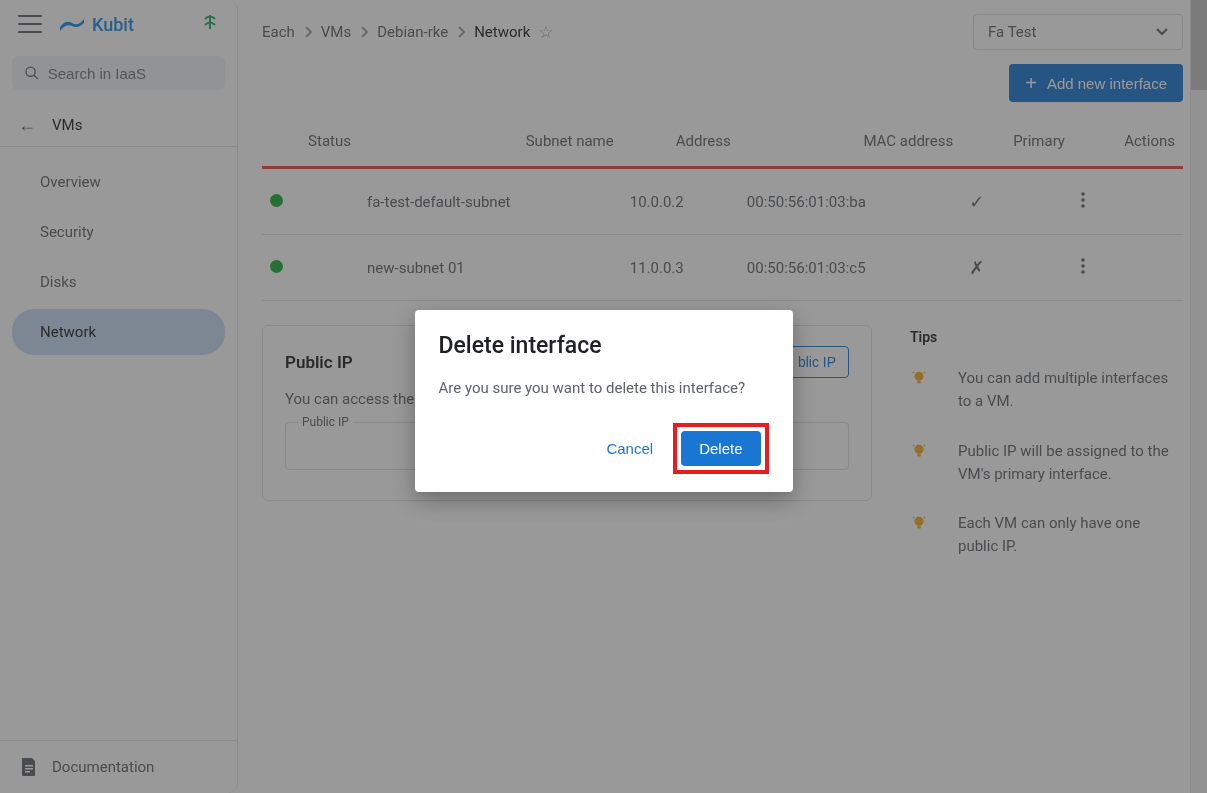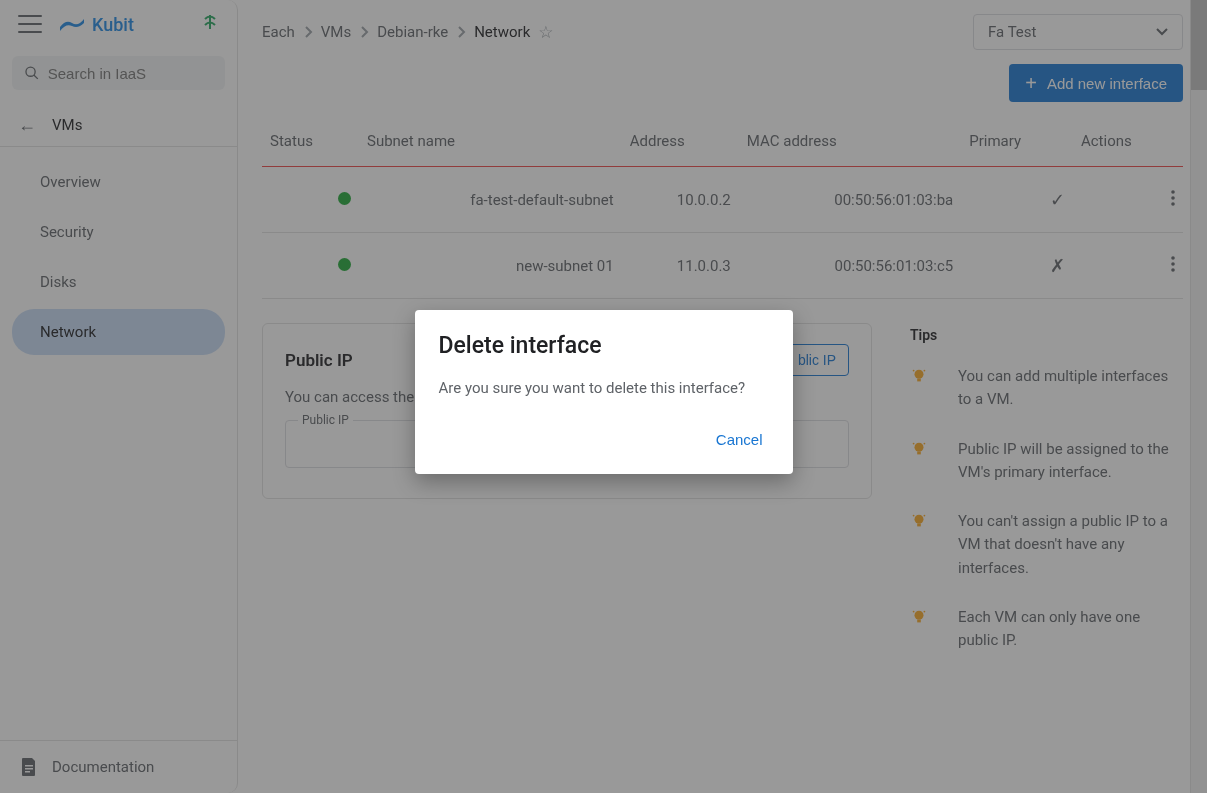--- a/index.html
+++ b/index.html
@@ -216,28 +216,28 @@
     }
     .content-wrap {
       padding: 0 24px;
     }
     .table {
       width: 100%;
       border-collapse: collapse;
       font-size: 15px;
     }
     .table th {
-      text-align: left;
+      text-align: right;
       color: #5f6368;
       font-weight: 400;
       padding: 16px 8px;
-      border-bottom: 1px solid #ef4444;
+      border-bottom: 3px solid #ef4444;
     }
     .table td {
-      text-align: right;
+      text-align: left;
       color: #5f6368;
       padding: 22px 8px;
       border-bottom: 1px solid #e0e0e0;
     }
     .status-dot {
       width: 13px;
       height: 13px;
       border-radius: 50%;
       background: #1fa936;
       display: inline-block;
@@ -573,45 +573,37 @@
           </div>
           <div class="tip-item">
             <span class="bulb-icon">
               <svg width="18" height="18" viewBox="0 0 20 20">
                   <circle cx="10" cy="8" r="5" fill="#f9a825"></circle>
                   <rect x="8" y="13" width="4" height="3" fill="#f9a825"></rect>
                   <circle cx="4" cy="4" r="1" fill="#f9a825"></circle>
                   <circle cx="16" cy="4" r="1" fill="#f9a825"></circle>
                 </svg>
             </span>
-            <p class="tip-text">You can't assign a public IP to a VM that doesn't have any interfaces.</p>
-          </div>
-          <div class="tip-item">
-            <span class="bulb-icon">
-              <svg width="18" height="18" viewBox="0 0 20 20">
-                  <circle cx="10" cy="8" r="5" fill="#f9a825"></circle>
-                  <rect x="8" y="13" width="4" height="3" fill="#f9a825"></rect>
-                  <circle cx="4" cy="4" r="1" fill="#f9a825"></circle>
-                  <circle cx="16" cy="4" r="1" fill="#f9a825"></circle>
-                </svg>
-            </span>
             <p class="tip-text">Each VM can only have one public IP.</p>
           </div>
         </div>
       </div>
     </div>
 
   </main>
 </div>
 
 <div class="scrollbar-track">
   <div class="scrollbar-thumb"></div>
 </div>
 
 <div class="overlay">
   <div class="modal">
     <h2 class="modal-title">Delete interface</h2>
     <p class="modal-body">Are you sure you want to delete this interface?</p>
     <div class="modal-actions">
       <button class="modal-cancel">Cancel</button>
+      <div class="modal-delete-wrap">
+        <button class="modal-delete">Delete</button>
+      </div>
     </div>
   </div>
 </div>
 
 </body></html>

